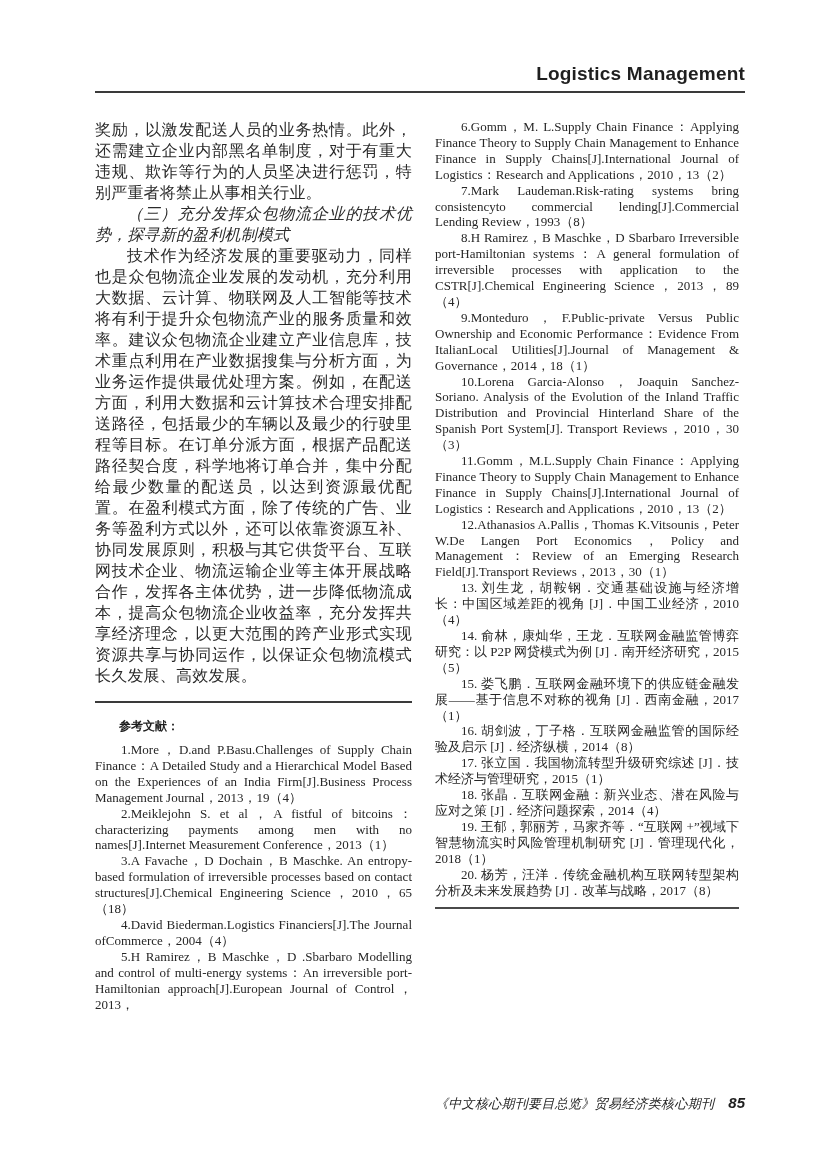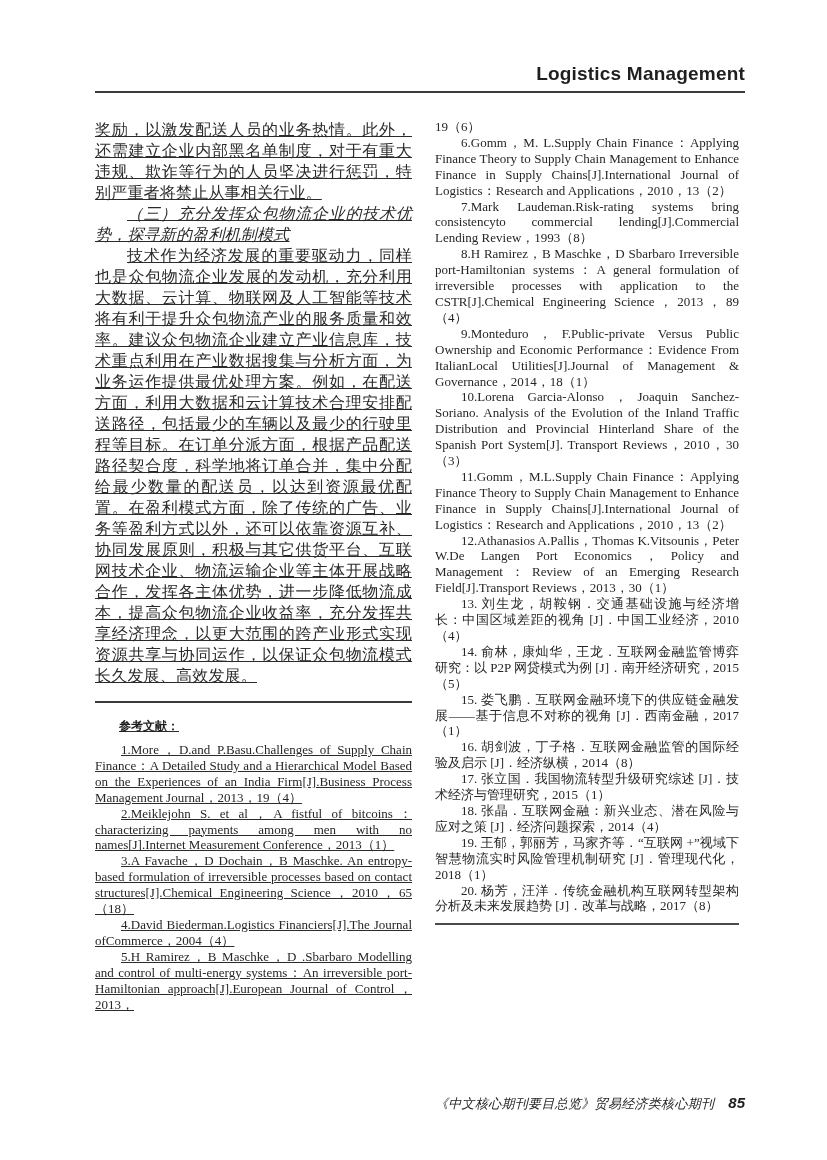--- a/index.html
+++ b/index.html
@@ -19,21 +19,21 @@
     border-bottom:2px solid #3a3a3a;
     font-weight:bold;
   }
   .header-title{
     font-family:"Liberation Sans","DejaVu Sans",sans-serif;
     font-size:19px;
     letter-spacing:0.2px;
     color:#1f1f1f;
   }
   .columns{display:flex;margin-top:26px;}
-  .col-left{width:317px;margin-right:23px;text-decoration:underline;}
+  .col-left{width:317px;margin-right:23px;}
   .col-right{width:304px;}
   p{margin:0;}
   .cn{
     font-size:16px;
     line-height:21px;
     text-align:justify;
     text-justify:inter-ideograph;
     letter-spacing:0.2px;
   }
   .indent{text-indent:2em;}
@@ -106,21 +106,20 @@
         <div class="refs-title">参考文献：</div>
 
         <p class="ref">1.More，D.and P.Basu.Challenges of Supply Chain Finance：A Detailed Study and a Hierarchical Model Based on the Experiences of an India Firm[J].Business Process Management Journal，2013，19（4）</p>
         <p class="ref">2.Meiklejohn S. et al，A fistful of bitcoins：characterizing payments among men with no names[J].Internet Measurement Conference，2013（1）</p>
         <p class="ref">3.A Favache，D Dochain，B Maschke. An entropy-based formulation of irreversible processes based on contact structures[J].Chemical Engineering Science，2010，65（18）</p>
         <p class="ref">4.David Biederman.Logistics Financiers[J].The Journal ofCommerce，2004（4）</p>
         <p class="ref">5.H Ramirez，B Maschke，D .Sbarbaro Modelling and control of multi-energy systems：An irreversible port-Hamiltonian approach[J].European Journal of Control，2013，</p>
       </div>
 
       <div class="col-right">
-        <p class="ref no-indent">19（6）</p>
 
         <p class="ref">6.Gomm，M. L.Supply Chain Finance：Applying Finance Theory to Supply Chain Management to Enhance Finance in Supply Chains[J].International Journal of Logistics：Research and Applications，2010，13（2）</p>
         <p class="ref">7.Mark Laudeman.Risk-rating systems bring consistencyto commercial lending[J].Commercial Lending Review，1993（8）</p>
         <p class="ref">8.H Ramirez，B Maschke，D Sbarbaro Irreversible port-Hamiltonian systems：A general formulation of irreversible processes with application to the CSTR[J].Chemical Engineering Science，2013，89（4）</p>
         <p class="ref">9.Monteduro，F.Public-private Versus Public Ownership and Economic Performance：Evidence From ItalianLocal Utilities[J].Journal of Management &amp; Governance，2014，18（1）</p>
         <p class="ref">10.Lorena Garcia-Alonso，Joaquin Sanchez-Soriano. Analysis of the Evolution of the Inland Traffic Distribution and Provincial Hinterland Share of the Spanish Port System[J]. Transport Reviews，2010，30（3）</p>
         <p class="ref">11.Gomm，M.L.Supply Chain Finance：Applying Finance Theory to Supply Chain Management to Enhance Finance in Supply Chains[J].International Journal of Logistics：Research and Applications，2010，13（2）</p>
         <p class="ref">12.Athanasios A.Pallis，Thomas K.Vitsounis，Peter W.De Langen Port Economics，Policy and Management：Review of an Emerging Research Field[J].Transport Reviews，2013，30（1）</p>
         <p class="ref">13. 刘生龙，胡鞍钢．交通基础设施与经济增长：中国区域差距的视角 [J]．中国工业经济，2010（4）</p>
         <p class="ref">14. 俞林，康灿华，王龙．互联网金融监管博弈研究：以 P2P 网贷模式为例 [J]．南开经济研究，2015（5）</p>

